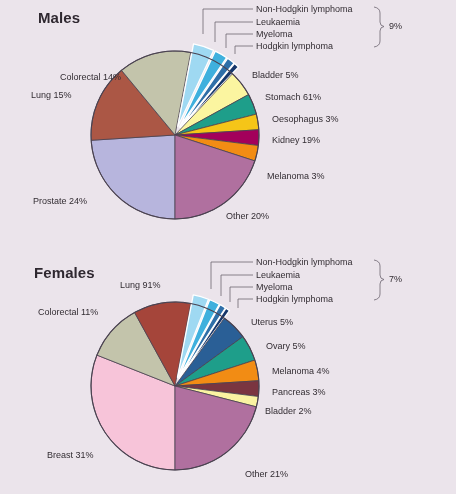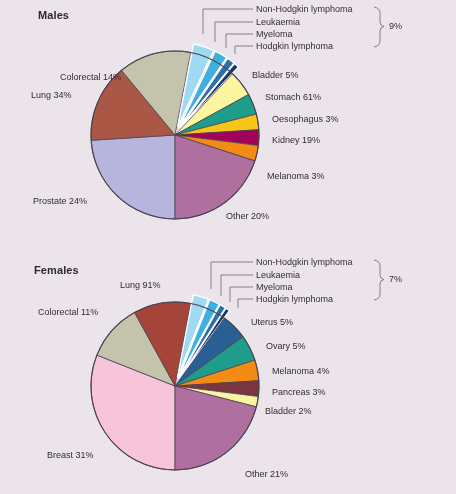--- a/index.html
+++ b/index.html
@@ -10,21 +10,21 @@
     color:#3a3238;
     overflow:hidden;
     position:relative;
   }
   .figure{position:absolute;left:0;top:0;width:456px;height:494px;}
   .panel{position:absolute;left:0;width:456px;height:247px;}
   #panel-males{top:0;}
   #panel-females{top:247px;padding-left:26px;}
   .panel-title{
     position:absolute;
-    font-size:11px;
+    font-size:15px;
     font-weight:bold;
     letter-spacing:.1px;
     color:#2f2830;
     white-space:nowrap;
   }
   #panel-males .panel-title{left:38px;top:9px;}
   #panel-females .panel-title{left:34px;top:17px;}
   svg{display:block;position:absolute;left:0;top:0;}
   .lbl{
     position:absolute;
@@ -69,21 +69,21 @@
         <path class="lead" d="M226,48 L226,34 L253,34"></path>
         <path class="lead" d="M235,54 L235,46 L253,46"></path>
       </g>
 
       <g>
         <path class="brace" d="M374,7 Q380,8 380,13 L380,22 Q380,26 384,26.5 Q380,27 380,31 L380,41 Q380,46 374,47"></path>
       </g>
     </svg>
 
     <div class="lbl" style="left:60px;top:32px;margin-top:40px;">Colorectal 14%</div>
-    <div class="lbl" style="left:31px;top:90px;">Lung 34%</div>
+    <div class="lbl" style="left:31px;top:90px;">Lung 15%</div>
     <div class="lbl" style="left:33px;top:196px;">Prostate  24%</div>
     <div class="lbl" style="left:226px;top:211px;">Other 20%</div>
 
     <div class="lbl" style="left:252px;top:70px;">Bladder 5%</div>
     <div class="lbl" style="left:265px;top:92px;">Stomach 61%</div>
     <div class="lbl" style="left:272px;top:114px;">Oesophagus 3%</div>
     <div class="lbl" style="left:272px;top:135px;">Kidney 19%</div>
     <div class="lbl" style="left:267px;top:155px;margin-top:16px;">Melanoma 3%</div>
 
     <div class="lbl" style="left:256px;top:4px;">Non-Hodgkin lymphoma</div>

